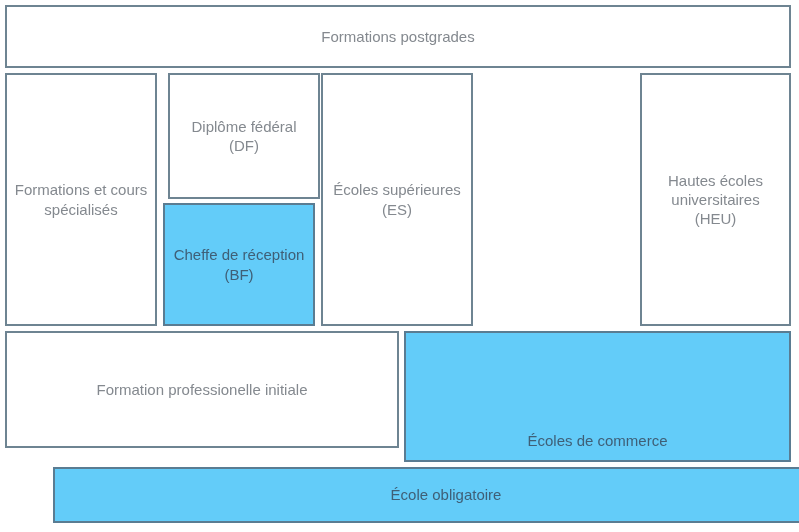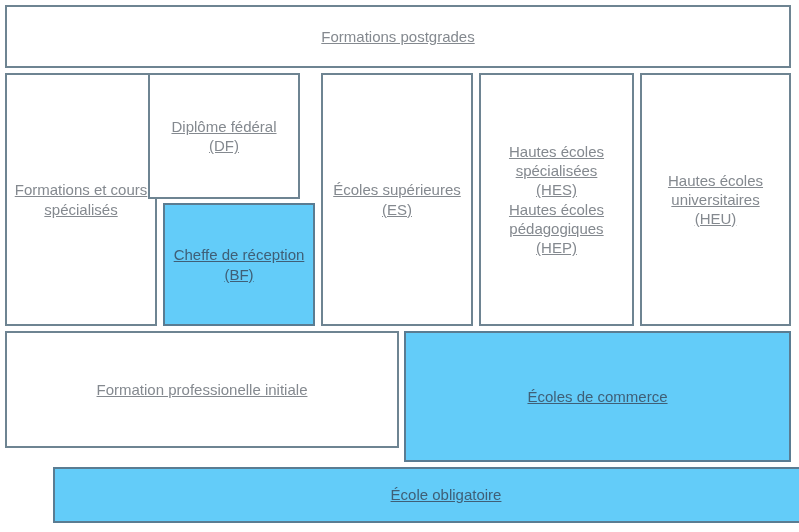--- a/index.html
+++ b/index.html
@@ -27,21 +27,20 @@
     border: 2px solid #6e8492;
     background: #ffffff;
     display: flex;
     align-items: center;
     justify-content: center;
     text-align: center;
     line-height: 1.28;
     font-size: 15px;
     color: #84898f;
     padding: 10px 6px;
-    text-decoration: underline;
   }
 
   .box.blue {
     background: #63ccf9;
     color: #3f5f77;
     border-color: #5a7c92;
   }
 
   .box .label {
     display: block;
@@ -52,41 +51,41 @@
   
   #box-postgrades {
     left: 5px;  top: 5px;   width: 786px; height: 63px;
   }
 
   
   #box-formations-cours {
     left: 5px;  top: 73px;  width: 152px; height: 253px;
   }
   #box-diplome-federal {
-    left: 148px; top: 73px; width: 152px; height: 126px;
+    left: 168px; top: 73px; width: 152px; height: 126px;
   }
   #box-cheffe-reception {
     left: 163px; top: 203px; width: 152px; height: 123px;
   }
   #box-ecoles-superieures {
     left: 321px; top: 73px; width: 152px; height: 253px;
   }
   #box-hes-hep {
     left: 479px; top: 73px; width: 155px; height: 253px;
   }
   #box-heu {
     left: 640px; top: 73px; width: 151px; height: 253px;
   }
 
   
   #box-formation-initiale {
     left: 5px;  top: 331px; width: 394px; height: 117px;
   }
   #box-ecoles-commerce {
-    left: 404px; top: 331px; width: 387px; height: 131px;
+    left: 404px; top: 331px; width: 387px; height: 131px; align-items: flex-end;
   }
 
   
   #box-ecole-obligatoire {
     left: 5px;  top: 467px; width: 786px; height: 56px; margin-left: 48px;
   }
 </style>
 </head>
 <body>
 
@@ -108,26 +107,20 @@
   <div class="box" id="box-ecoles-superieures">
     <span class="label">Écoles supérieures
 (ES)</span>
   </div>
 
   <div class="box blue" id="box-cheffe-reception">
     <span class="label">Cheffe de réception
 (BF)</span>
   </div>
 
-  <div class="box" id="box-hes-hep">
-    <span class="label">Hautes écoles spécialisées
-(HES)
-Hautes écoles pédagogiques
-(HEP)</span>
-  </div>
 
   <div class="box" id="box-heu">
     <span class="label">Hautes écoles universitaires
 (HEU)</span>
   </div>
 
   <div class="box" id="box-formation-initiale">
     <span class="label">Formation professionelle initiale</span>
   </div>
 

